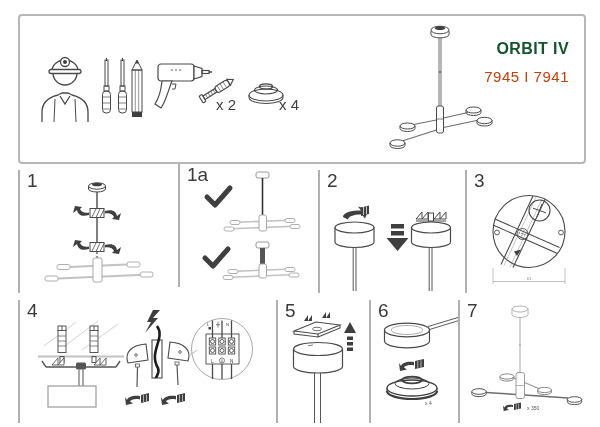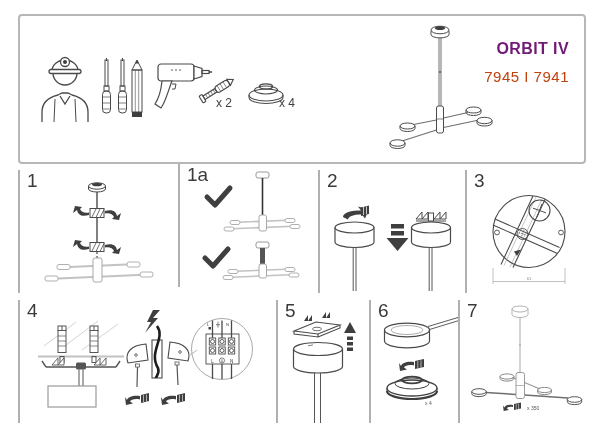--- a/index.html
+++ b/index.html
@@ -5,23 +5,23 @@
   html,body{margin:0;padding:0;background:#fff;}
   .stage{position:relative;width:600px;height:427px;background:#ffffff;overflow:hidden;
          font-family:"Liberation Sans",sans-serif;color:#3a3a3a;}
   .box{position:absolute;left:18px;top:14px;width:564px;height:146px;
        border:2px solid #b7b7b7;border-radius:4px;background:#fff;}
   .panel{position:absolute;border-left:2px solid #b0b0b0;}
   .num{position:absolute;left:7px;top:0px;font-size:19px;line-height:22px;color:#3a3a3a;font-weight:400;}
   .abs{position:absolute;}
   svg{position:absolute;overflow:visible;display:block;}
   .title{position:absolute;right:31px;top:40px;font-size:16px;font-weight:bold;
-         letter-spacing:.4px;color:#701a75;}
+         letter-spacing:.4px;color:#14532d;}
   .model{position:absolute;right:31px;top:68px;font-size:15px;color:#c2410c;letter-spacing:.5px;}
-  .count{position:absolute;font-size:12px;color:#3f3f3f;}
+  .count{position:absolute;font-size:15px;color:#3f3f3f;}
 </style>
 </head>
 <body>
 
 <div class="stage">
 
   <div class="box"></div>
 
   <svg class="abs" style="left:40px;top:52px" width="56" height="72" viewBox="0 0 56 72" fill="none" stroke="#4a4a4a" stroke-width="1.3">
     <circle cx="25" cy="21" r="12" fill="#fff"></circle>

